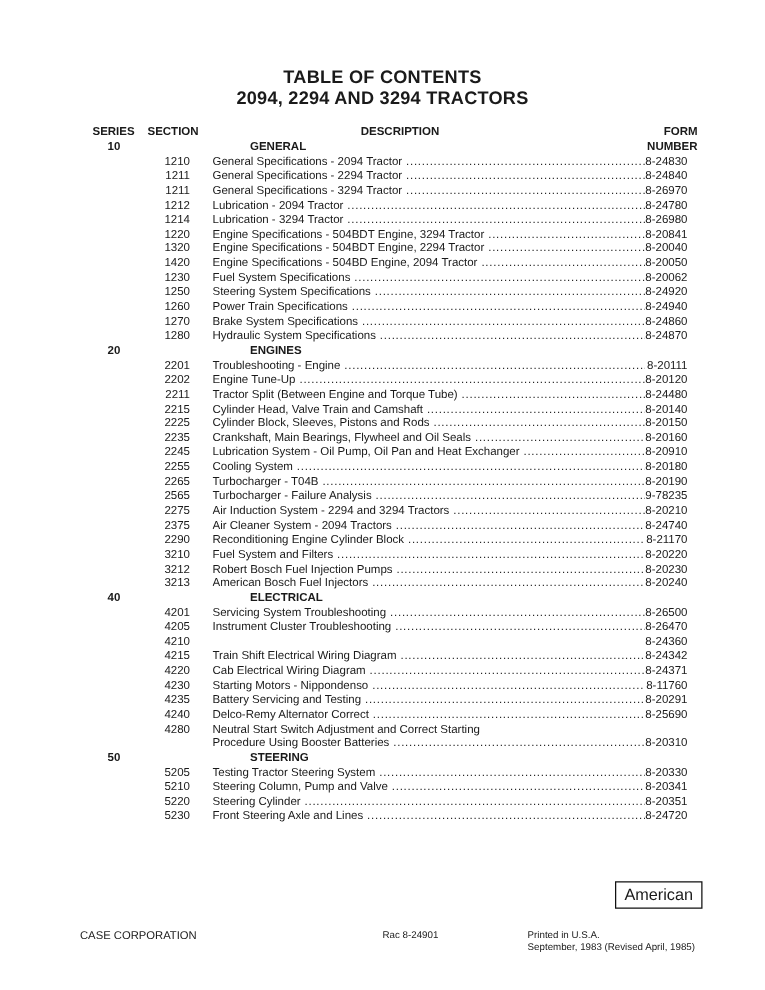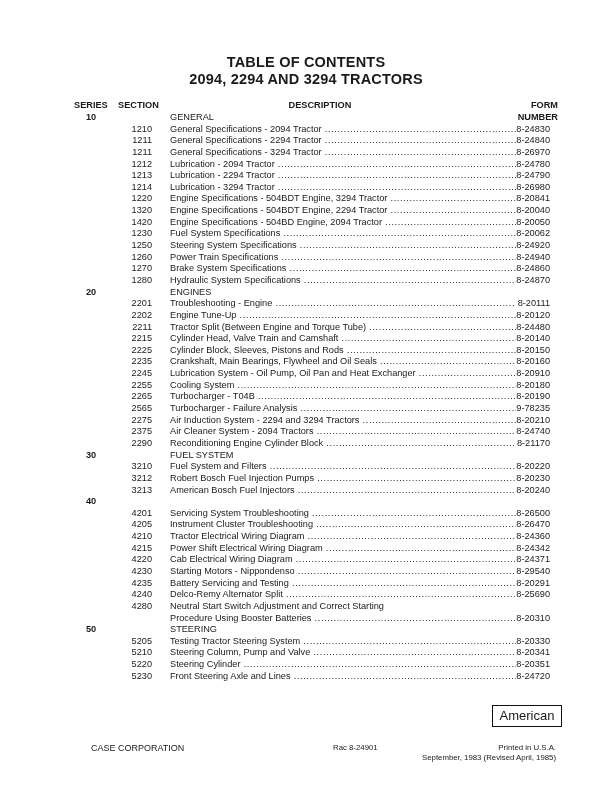--- a/index.html
+++ b/index.html
@@ -13,29 +13,29 @@
   #h-series { left: 74px; top: 100px; }
   #h-section { left: 118px; top: 100px; }
   #h-desc { left: 170px; width: 300px; top: 100px; text-align: center; }
   #h-form1 { right: 54px; top: 100px; text-align: right; }
   #h-form2 { right: 54px; top: 112px; text-align: right; }
   #rows { position: absolute; left: 0; top: 112px; width: 604px; }
   .row { position: relative; height: 11.65px; font-size: 9.2px; line-height: 11.65px; }
   .ser { position: absolute; left: 86px; font-weight: bold; }
   .sec { position: absolute; left: 120px; width: 32px; text-align: right; }
   .desc { position: absolute; left: 170px; width: 346px; white-space: nowrap; overflow: hidden; }
-  .desc.group { font-weight: normal; }
+  .desc.group { font-weight: bold; margin-left: 30px; }
   .desc.dots::after { content: " ........................................................................................................................................................................"; letter-spacing: 0.6px; }
   .form { position: absolute; right: 54px; text-align: right; margin-left: 48px; }
   #reprinted { position: absolute; left: 492px; top: 705px; width: 68px; height: 20px;
                border: 1px solid #111; font-size: 13px; line-height: 20px; text-align: center; }
-  .foot { position: absolute; font-size: 7.8px; margin-left: 27px; }
+  .foot { position: absolute; font-size: 7.8px; }
   #foot-left { left: 64px; top: 743px; font-size: 9px; }
   #foot-mid { left: 306px; top: 743px; }
-  #foot-right { right: 56px; top: 743px; text-align: right; line-height: 9.5px; }
+  #foot-right { right: 56px; top: 743px; text-align: left; line-height: 9.5px; }
 </style>
 </head>
 <body>
 
 <div id="t1" class="title">TABLE OF CONTENTS</div>
 <div id="t2" class="title">2094, 2294 AND 3294 TRACTORS</div>
 
 <div id="h-series" class="hdr">SERIES</div>
 <div id="h-section" class="hdr">SECTION</div>
 <div id="h-desc" class="hdr">DESCRIPTION</div>
@@ -68,26 +68,20 @@
       <span class="form">8-26970</span>
     </div>
     <div class="row">
       <span class="ser"></span>
       <span class="sec">1212</span>
       <span class="desc dots">Lubrication - 2094 Tractor</span>
       <span class="form">8-24780</span>
     </div>
     <div class="row">
       <span class="ser"></span>
-      <span class="sec">1213</span>
-      <span class="desc dots">Lubrication - 2294 Tractor</span>
-      <span class="form">8-24790</span>
-    </div>
-    <div class="row">
-      <span class="ser"></span>
       <span class="sec">1214</span>
       <span class="desc dots">Lubrication - 3294 Tractor</span>
       <span class="form">8-26980</span>
     </div>
     <div class="row">
       <span class="ser"></span>
       <span class="sec">1220</span>
       <span class="desc dots">Engine Specifications - 504BDT Engine, 3294 Tractor</span>
       <span class="form">8-20841</span>
     </div>
@@ -211,94 +205,88 @@
       <span class="desc dots">Air Cleaner System - 2094 Tractors</span>
       <span class="form">8-24740</span>
     </div>
     <div class="row">
       <span class="ser"></span>
       <span class="sec">2290</span>
       <span class="desc dots">Reconditioning Engine Cylinder Block</span>
       <span class="form">8-21170</span>
     </div>
     <div class="row">
-      <span class="ser">30</span>
-      <span class="sec"></span>
-      <span class="desc group">FUEL SYSTEM</span>
-      <span class="form"></span>
-    </div>
-    <div class="row">
       <span class="ser"></span>
       <span class="sec">3210</span>
       <span class="desc dots">Fuel System and Filters</span>
       <span class="form">8-20220</span>
     </div>
     <div class="row">
       <span class="ser"></span>
       <span class="sec">3212</span>
       <span class="desc dots">Robert Bosch Fuel Injection Pumps</span>
       <span class="form">8-20230</span>
     </div>
     <div class="row">
       <span class="ser"></span>
       <span class="sec">3213</span>
       <span class="desc dots">American Bosch Fuel Injectors</span>
       <span class="form">8-20240</span>
     </div>
     <div class="row">
       <span class="ser">40</span>
       <span class="sec"></span>
+      <span class="desc group">ELECTRICAL</span>
       <span class="form"></span>
     </div>
     <div class="row">
       <span class="ser"></span>
       <span class="sec">4201</span>
       <span class="desc dots">Servicing System Troubleshooting</span>
       <span class="form">8-26500</span>
     </div>
     <div class="row">
       <span class="ser"></span>
       <span class="sec">4205</span>
       <span class="desc dots">Instrument Cluster Troubleshooting</span>
       <span class="form">8-26470</span>
     </div>
     <div class="row">
       <span class="ser"></span>
       <span class="sec">4210</span>
-      <span class="desc dots">Tractor Electrical Wiring Diagram</span>
       <span class="form">8-24360</span>
     </div>
     <div class="row">
       <span class="ser"></span>
       <span class="sec">4215</span>
-      <span class="desc dots">Power Shift Electrical Wiring Diagram</span>
+      <span class="desc dots">Train Shift Electrical Wiring Diagram</span>
       <span class="form">8-24342</span>
     </div>
     <div class="row">
       <span class="ser"></span>
       <span class="sec">4220</span>
       <span class="desc dots">Cab Electrical Wiring Diagram</span>
       <span class="form">8-24371</span>
     </div>
     <div class="row">
       <span class="ser"></span>
       <span class="sec">4230</span>
       <span class="desc dots">Starting Motors - Nippondenso</span>
-      <span class="form">8-29540</span>
+      <span class="form">8-11760</span>
     </div>
     <div class="row">
       <span class="ser"></span>
       <span class="sec">4235</span>
       <span class="desc dots">Battery Servicing and Testing</span>
       <span class="form">8-20291</span>
     </div>
     <div class="row">
       <span class="ser"></span>
       <span class="sec">4240</span>
-      <span class="desc dots">Delco-Remy Alternator Split</span>
+      <span class="desc dots">Delco-Remy Alternator Correct</span>
       <span class="form">8-25690</span>
     </div>
     <div class="row">
       <span class="ser"></span>
       <span class="sec">4280</span>
       <span class="desc">Neutral Start Switch Adjustment and Correct Starting</span>
       <span class="form"></span>
     </div>
     <div class="row">
       <span class="ser"></span>

